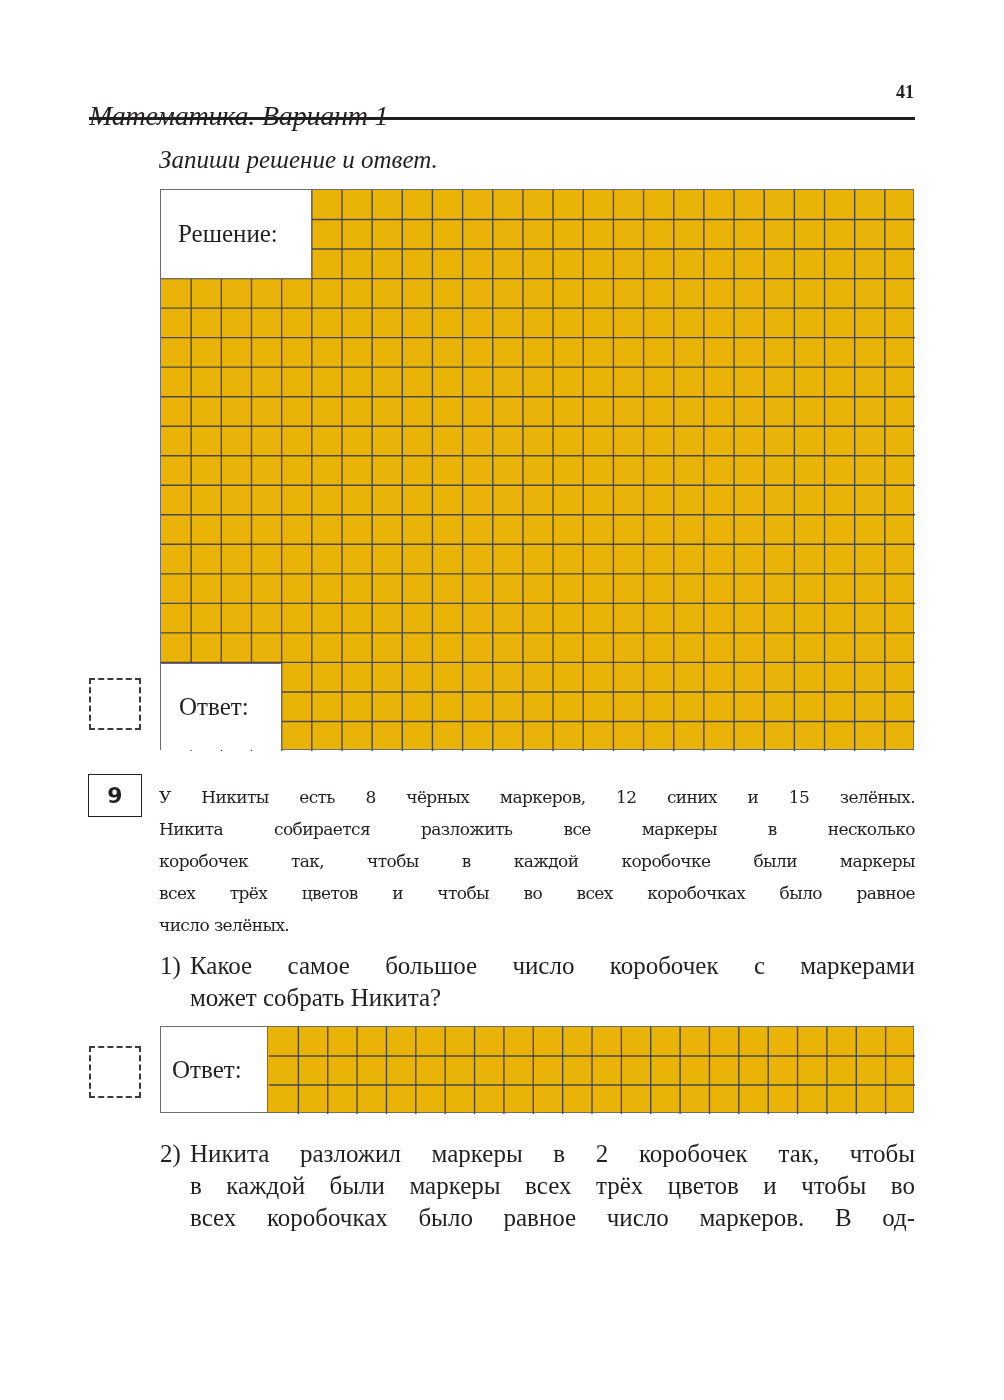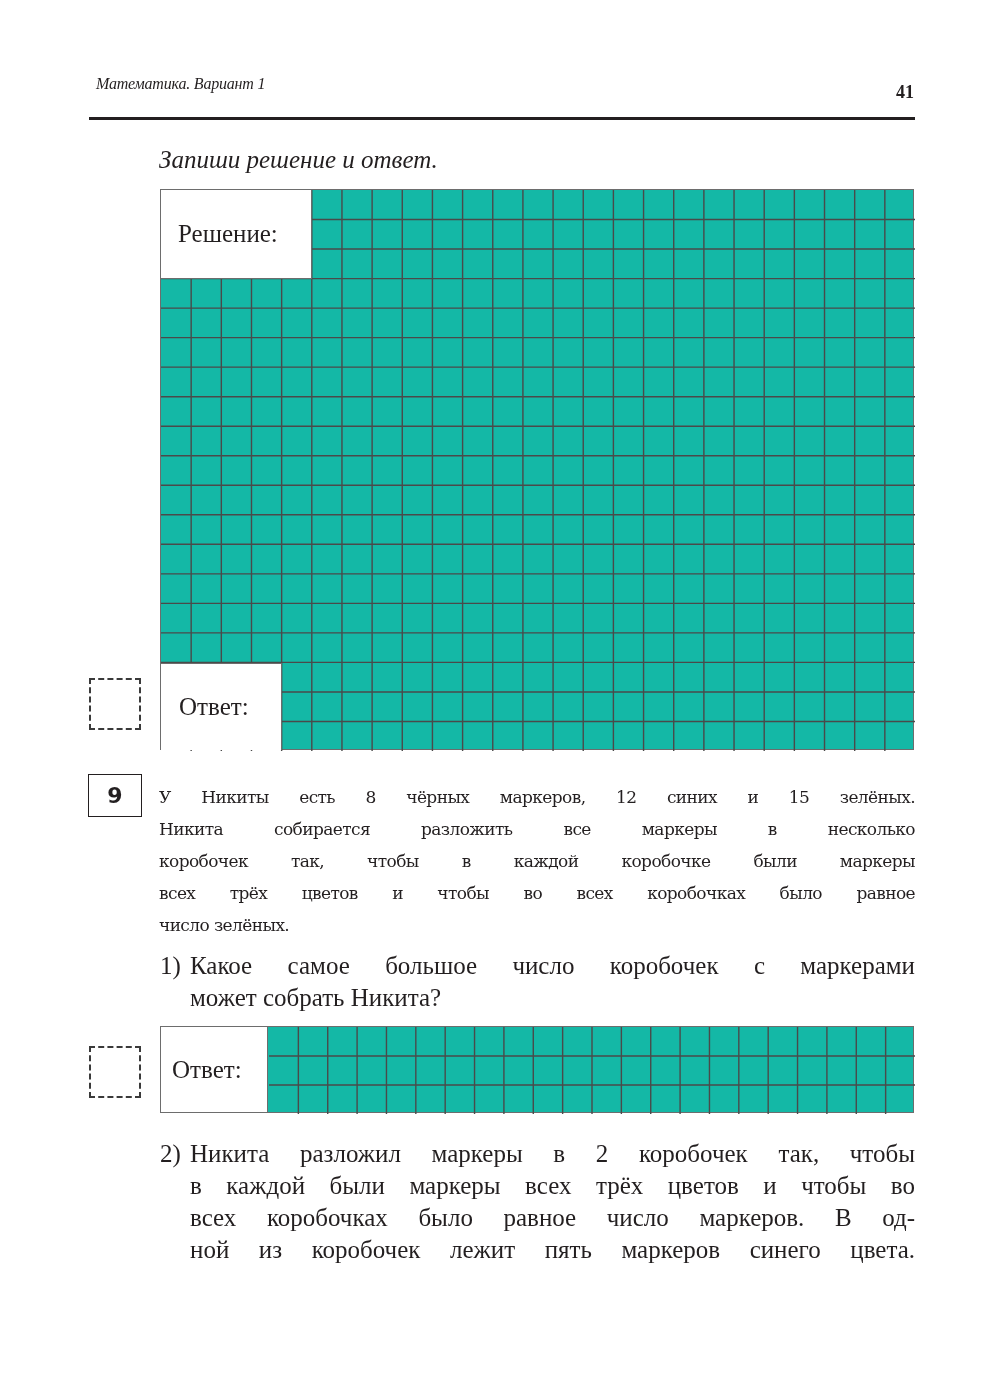--- a/index.html
+++ b/index.html
@@ -1,27 +1,27 @@
 <!DOCTYPE html>
 <html><head>
   <meta charset="utf-8">
   <style>
     html, body { margin: 0; padding: 0; background: #ffffff; }
     body { width: 1004px; height: 1400px; position: relative; overflow: hidden;
            font-family: "DejaVu Serif", "Liberation Serif", serif; color: #231f20; }
     .abs { position: absolute; }
-    .header-title { left: 89px; top: 75px; font-size: 16px; font-style: italic;
-                    font-family: "Liberation Serif", "DejaVu Serif", serif; letter-spacing: -0.2px; margin-left: 7px; }
+    .header-title { left: 89px; top: 100px; font-size: 28px; font-style: italic;
+                    font-family: "Liberation Serif", "DejaVu Serif", serif; letter-spacing: -0.2px; }
     .page-number { right: 90px; top: 82px; font-size: 18px; font-weight: bold;
                    font-family: "Liberation Serif", serif; }
     .header-rule { left: 89px; top: 117px; width: 826px; height: 3px; background: #231f20; }
     .instruction { left: 159px; top: 146px; font-size: 25px; font-family: "Liberation Serif", serif; font-style: italic; }
 
     
-    .grid { border: 1.5px solid #6d6d6d; box-sizing: border-box; background: #14b8a6; }
+    .grid { border: 1.5px solid #6d6d6d; box-sizing: border-box; background: #eab308; }
     .grid svg { position: absolute; left: 0; top: 0; }
     .grid-label { position: absolute; background: #fff; font-size: 25px;
                   font-family: "Liberation Serif", serif; display: flex; align-items: center;
                   box-sizing: border-box; }
 
     .dashed-box { width: 52px; height: 52px; border: 2px dashed #3a3a3a; box-sizing: border-box; }
     .task-number { left: 88px; top: 774px; width: 54px; height: 43px; border: 1.5px solid #231f20;
                    box-sizing: border-box; display: flex; align-items: center; justify-content: center;
                    font-family: "DejaVu Sans", "Liberation Sans", sans-serif; font-weight: bold; font-size: 22px; }
 
@@ -148,14 +148,13 @@
   </div>
 </div>
 
 <div class="abs dashed-box" style="left:89px; top:1046px;"></div>
 
 <div class="abs para condensed" style="left:160px; top:1138px;">2)</div>
 <div class="abs para condensed" style="left:190px; top:1138px; width:725px;">
   <span class="line">Никита разложил маркеры в 2 коробочек так, чтобы</span>
   <span class="line">в каждой были маркеры всех трёх цветов и чтобы во</span>
   <span class="line">всех коробочках было равное число маркеров. В од-</span>
-  <span class="line">ной из коробочек лежит пять маркеров синего цвета.</span>
 </div>
 
 </body></html>

